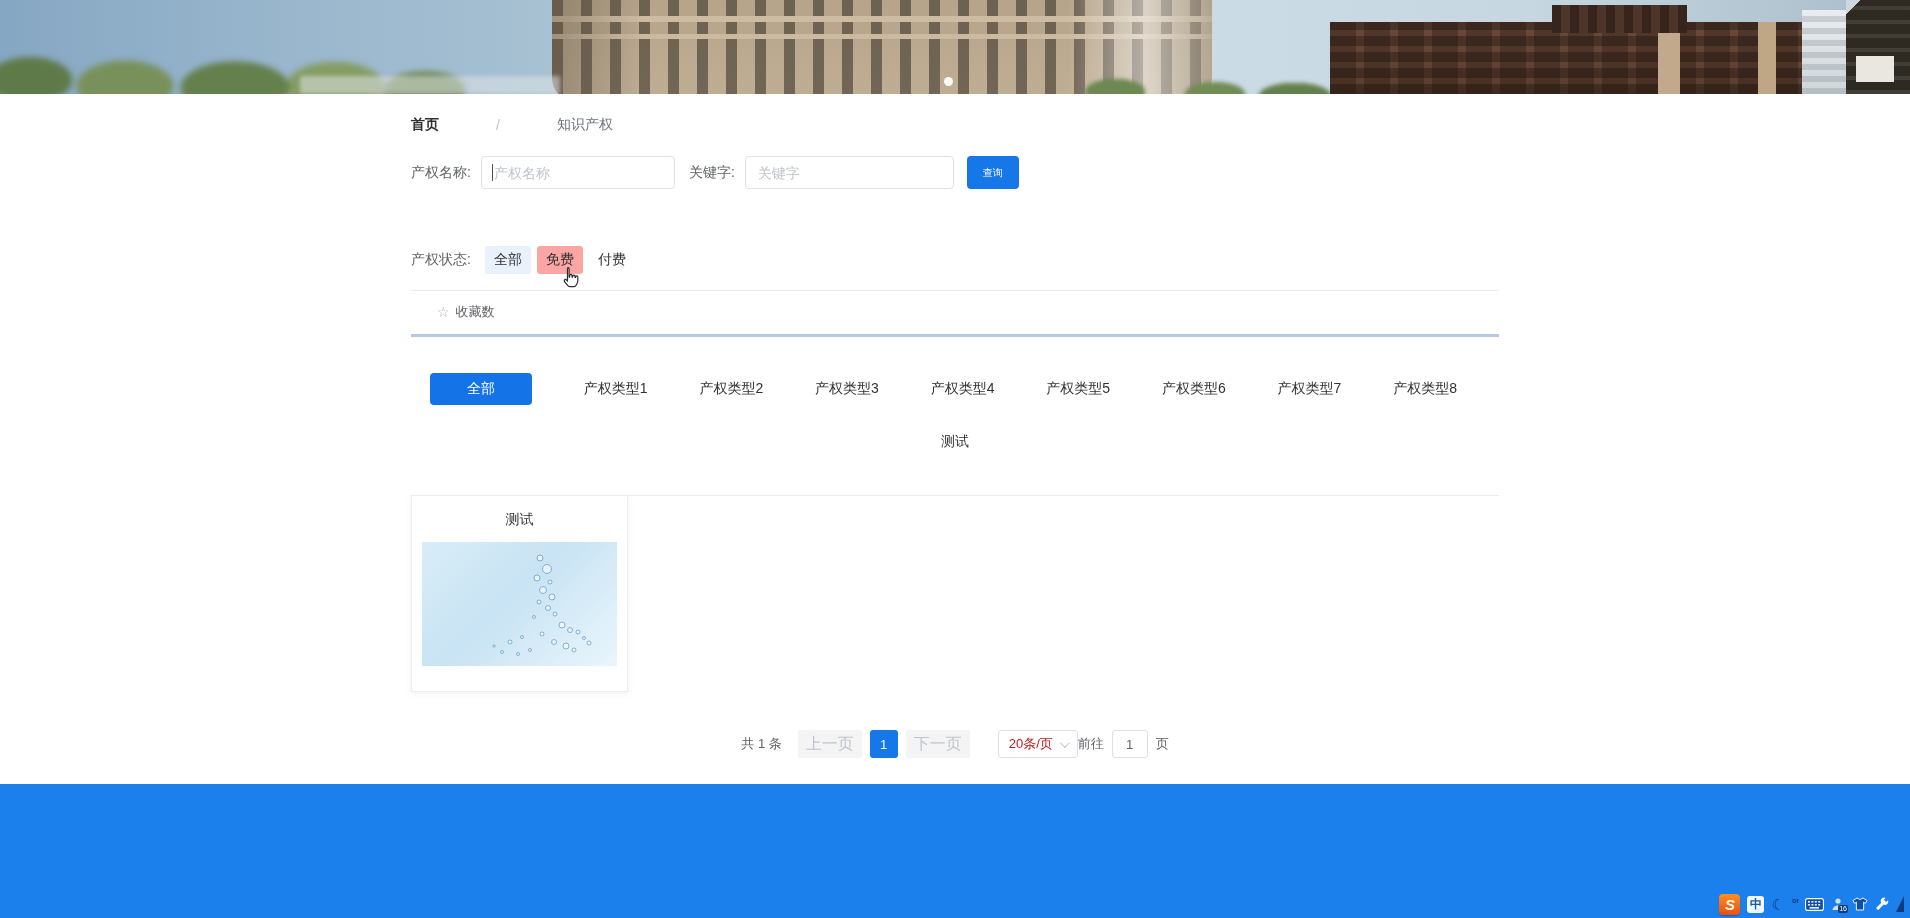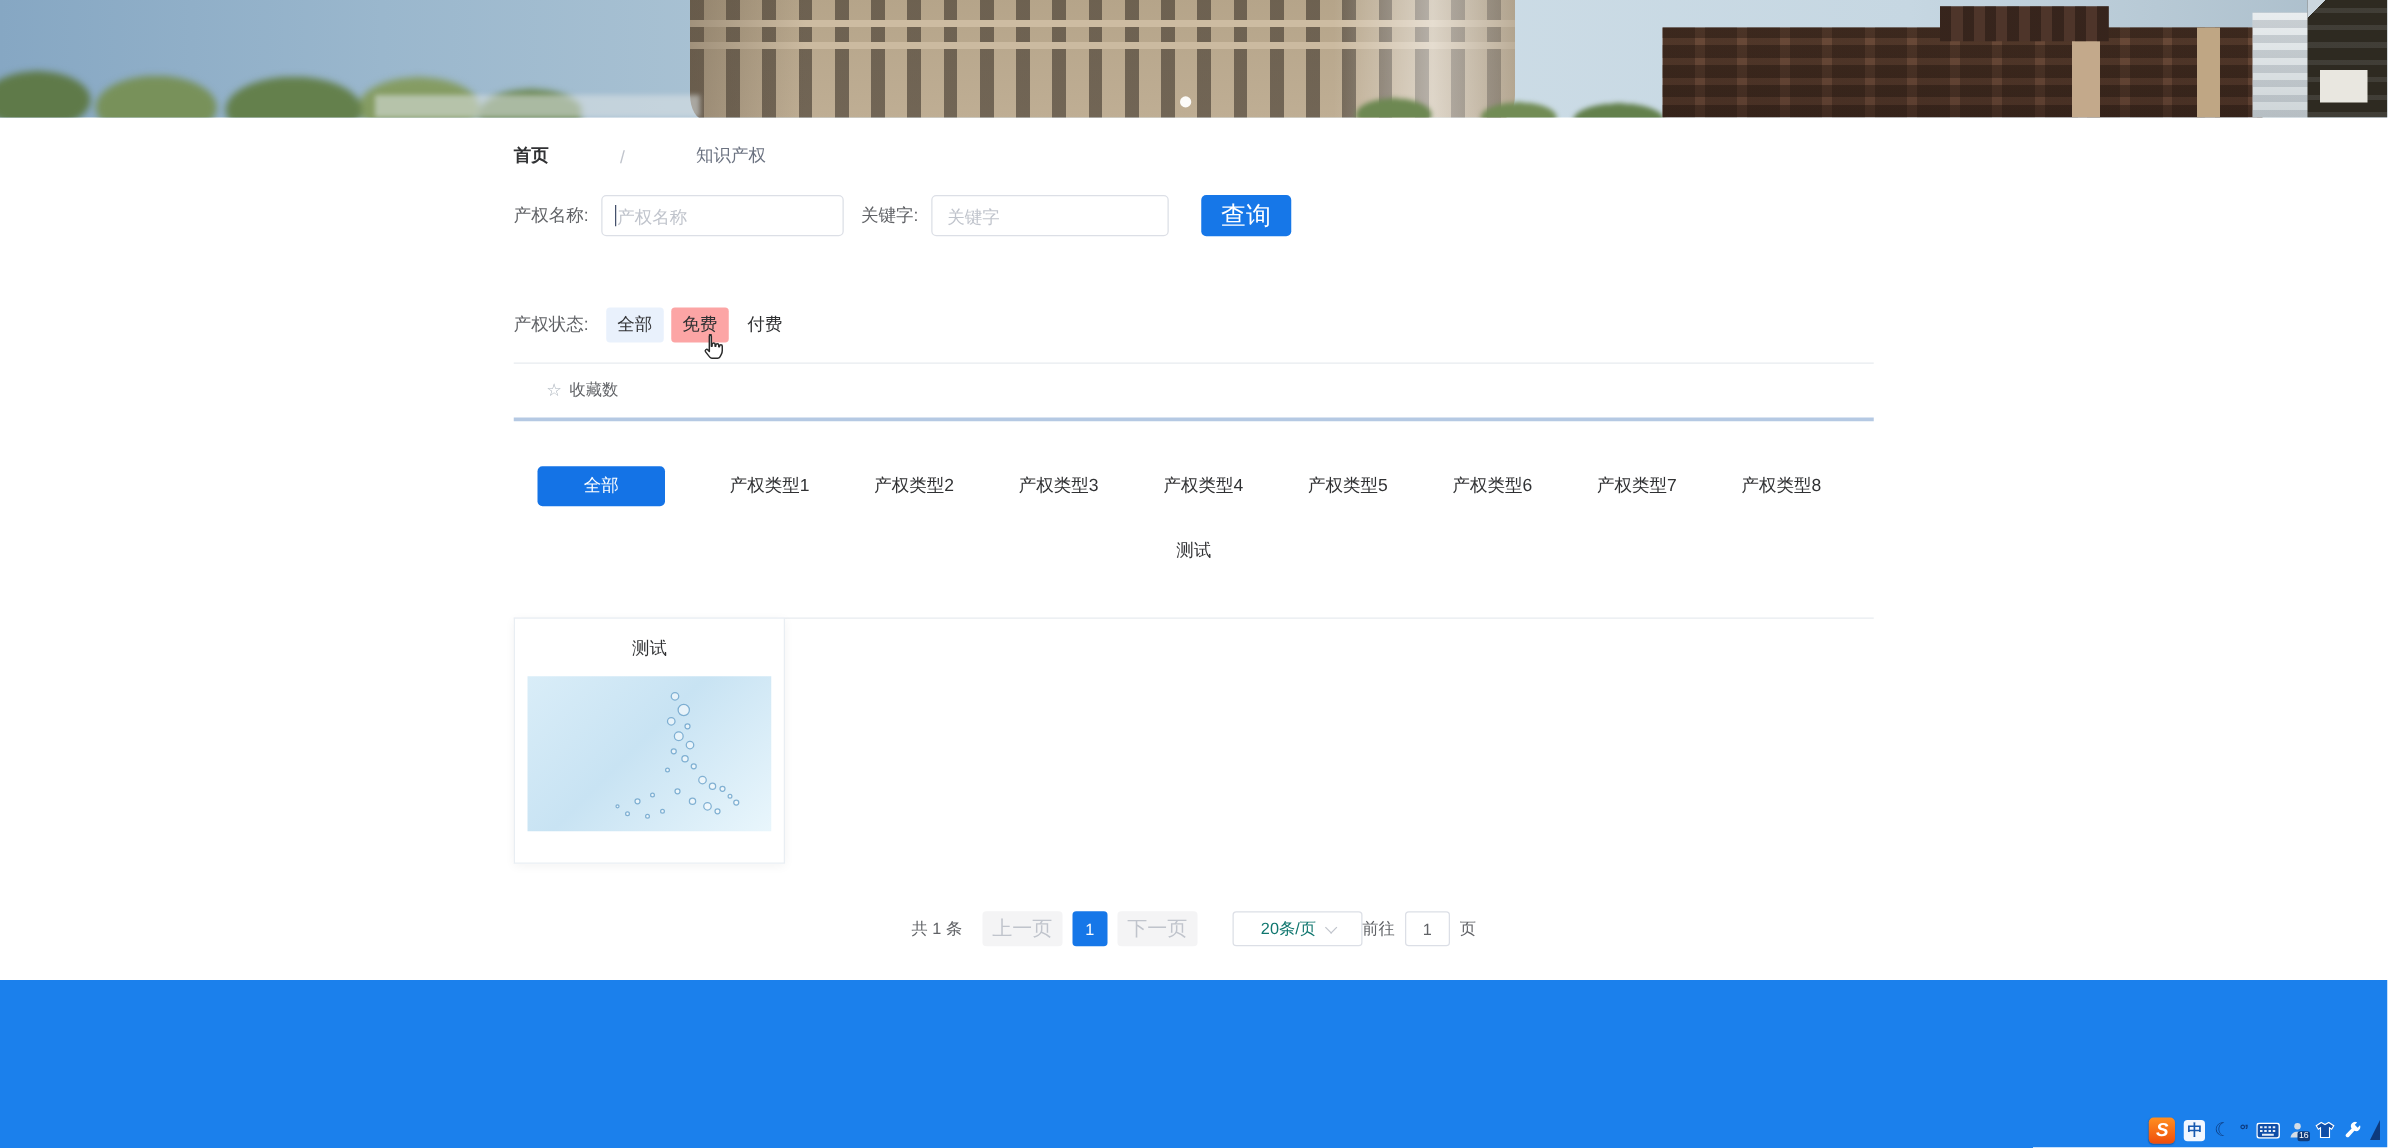--- a/index.html
+++ b/index.html
@@ -52,24 +52,24 @@
   .bc-sep { margin:0 9px; color:#c0c4cc; }
   .bc-cur { color:#6b7280; }
 
   .search-form { margin-top:22px; display:flex; align-items:center; }
   .fm-label { font-size:14px; color:#606266; margin-right:10px; }
   .ipt-wrap { position:relative; }
   .ipt { height:33px; border:1px solid #dcdfe6; border-radius:4px; padding:0 12px; font-size:14px; color:#606266;
          font-family:inherit; outline:none; background:#fff; }
   .ipt::placeholder { color:#c0c4cc; }
   .ipt-name { width:194px; }
-  .ipt-key  { width:190px; margin-right:26px; }
+  .ipt-key  { width:209px; margin-right:13px; }
   .caret { position:absolute; left:11px; top:8px; width:1px; height:17px; background:#44506b; }
   .gap14 { width:14px; }
-  .btn-primary { height:33px; padding:0 16px; background:#1677e8; color:#fff; font-size:20px; border:none;
+  .btn-primary { height:33px; padding:0 16px; background:#1677e8; color:#fff; font-size:10px; border:none;
                  border-radius:4px; cursor:pointer; font-family:inherit; }
 
   .status-row { margin-top:57px; display:flex; align-items:center; font-size:14px; color:#303133; }
   .st-label { color:#606266; margin-right:14px; }
   .st-opt { padding:5px 9px; border-radius:3px; margin-right:6px; cursor:pointer; }
   .st-selected { background:#e9f1fc; }
   .st-hover { background:#fca5a5; }
 
   .divider-thin { height:1px; background:#e8ebf0; margin-top:16px; }
   .fav-row { display:flex; align-items:center; padding:12px 0 13px 26px; cursor:pointer; }
@@ -90,22 +90,22 @@
   .card-img { width:195px; height:124px; margin:13px auto 0;
               background:linear-gradient(135deg,#d9edf8 0%,#c8e3f3 45%,#e9f6fc 100%); }
 
   .pagination { margin-top:38px; display:flex; align-items:center; justify-content:center; font-size:13px; color:#606266; }
   .pg-total { margin-right:16px; }
   .pg-btn { height:28px; padding:0 8px; background:#f4f4f5; color:#c0c4cc; font-size:16px; border:none; border-radius:3px;
             font-family:inherit; cursor:default; }
   .pg-num { width:28px; height:28px; background:#1677e8; color:#fff; border:none; border-radius:3px; font-size:13px;
             margin:0 8px; cursor:pointer; font-family:inherit; }
   .pg-next { margin-right:28px; }
-  .pg-select { height:28px; width:104px; border:1px solid #dcdfe6; border-radius:3px; display:flex; align-items:center;
-               justify-content:center; cursor:pointer; color:#0f766e; background:#fff; }
+  .pg-select { height:28px; width:80px; border:1px solid #dcdfe6; border-radius:3px; display:flex; align-items:center;
+               justify-content:center; cursor:pointer; color:#b91c1c; background:#fff; }
   .chev { width:7px; height:7px; border-right:1.4px solid #c0c4cc; border-bottom:1.4px solid #c0c4cc;
           transform:rotate(45deg) translateY(-2px); margin-left:7px; }
   .pg-goto { margin-right:8px; }
   .pg-goto-ipt { width:36px; height:28px; border:1px solid #dcdfe6; border-radius:3px; text-align:center; font-size:13px;
                  color:#606266; outline:none; font-family:inherit; }
   .pg-suffix { margin-left:8px; }
 
   
   .footer { position:absolute; left:0; right:0; bottom:0; height:134px; background:#1b80ec; }
 

